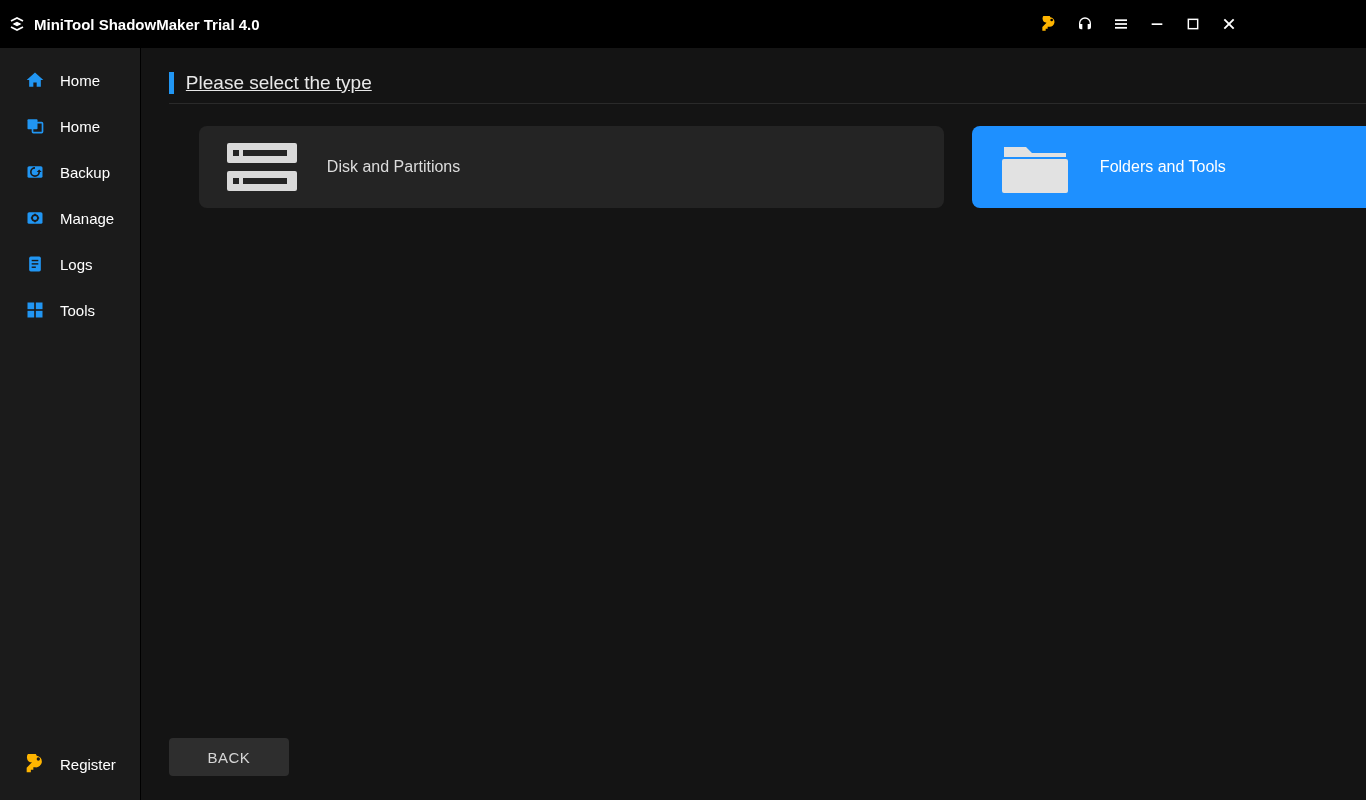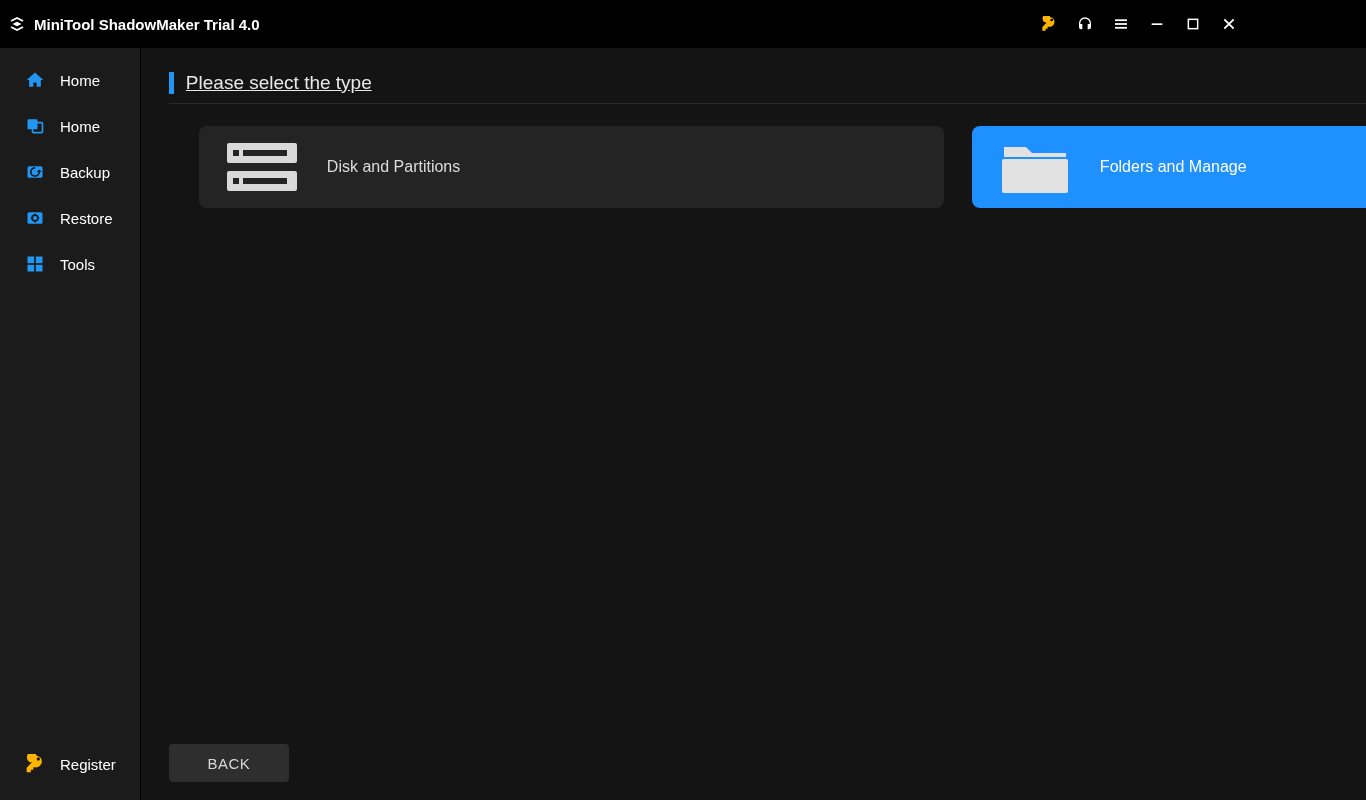--- a/index.html
+++ b/index.html
@@ -36,21 +36,21 @@
 
   .options { margin-top:22px; display:flex; flex-direction:row; gap:28px; padding-left:30px; }
   .option-card { width:745px; height:82px; border-radius:8px; display:flex; align-items:center; gap:30px; padding:0 28px; cursor:pointer; }
   .option-card.normal { background:#242424; color:#dcdcdc; }
   .option-card.selected { background:#1e90ff; color:#fff; }
   .option-icon { width:70px; height:60px; display:flex; align-items:center; justify-content:center; }
   .option-card.normal .option-icon svg { fill:#d9d9d9; }
   .option-card.selected .option-icon svg { fill:#e2e2e2; }
   .option-label { font-size:16px; }
 
-  .back-row { position:absolute; left:28px; bottom:18px; }
+  .back-row { position:absolute; left:28px; bottom:24px; }
   .back-btn { width:120px; height:38px; background:#2e2e2e; color:#d6d6d6; display:flex; align-items:center; justify-content:center; border-radius:4px; cursor:pointer; font-size:15px; letter-spacing:0.5px; }
 </style>
 </head>
 <body>
 
 <div class="app">
 
   <div class="titlebar">
     <div class="titlebar-left">
       <span class="title-icon">
@@ -136,23 +136,34 @@
         </div>
 
         <div class="side-item">
           <span class="ic">
             <svg viewBox="0 0 24 24" width="20" height="20" fill="currentColor">
                 <rect x="3" y="5" width="18" height="14" rx="2"></rect>
                 <circle cx="12" cy="12" r="3.5" fill="none" stroke="#1b1b1b" stroke-width="2"></circle>
                 <path d="M12 7v2M12 15v2M7 12h2M15 12h2" stroke="#1b1b1b" stroke-width="2"></path>
               </svg>
           </span>
-          <span>Restore</span>
-        </div>
-
+          <span>Manage</span>
+        </div>
+
+        <div class="side-item">
+          <span class="ic">
+            <svg viewBox="0 0 24 24" width="20" height="20" fill="currentColor">
+                <rect x="5" y="3" width="14" height="18" rx="2"></rect>
+                <rect x="8" y="7" width="8" height="1.7" fill="#1b1b1b"></rect>
+                <rect x="8" y="11" width="8" height="1.7" fill="#1b1b1b"></rect>
+                <rect x="8" y="15" width="5" height="1.7" fill="#1b1b1b"></rect>
+              </svg>
+          </span>
+          <span>Logs</span>
+        </div>
 
         <div class="side-item">
           <span class="ic">
             <svg viewBox="0 0 24 24" width="20" height="20" fill="currentColor">
                 <rect x="3" y="3" width="8" height="8"></rect>
                 <rect x="13" y="3" width="8" height="8"></rect>
                 <rect x="3" y="13" width="8" height="8"></rect>
                 <rect x="13" y="13" width="8" height="8"></rect>
               </svg>
           </span>
@@ -195,21 +206,21 @@
           <span class="option-label">Disk and Partitions</span>
         </div>
 
         <div class="option-card selected">
           <span class="option-icon">
             <svg viewBox="0 0 70 60" width="70" height="60">
               <path d="M4 10 h22 l6 6 h34 v4 H4 z"></path>
               <rect x="2" y="22" width="66" height="34" rx="2"></rect>
             </svg>
           </span>
-          <span class="option-label">Folders and Manage</span>
+          <span class="option-label">Folders and Tools</span>
         </div>
 
       </div>
 
       <div class="back-row">
         <div class="back-btn">
           <span>BACK</span>
         </div>
       </div>
     </div>

